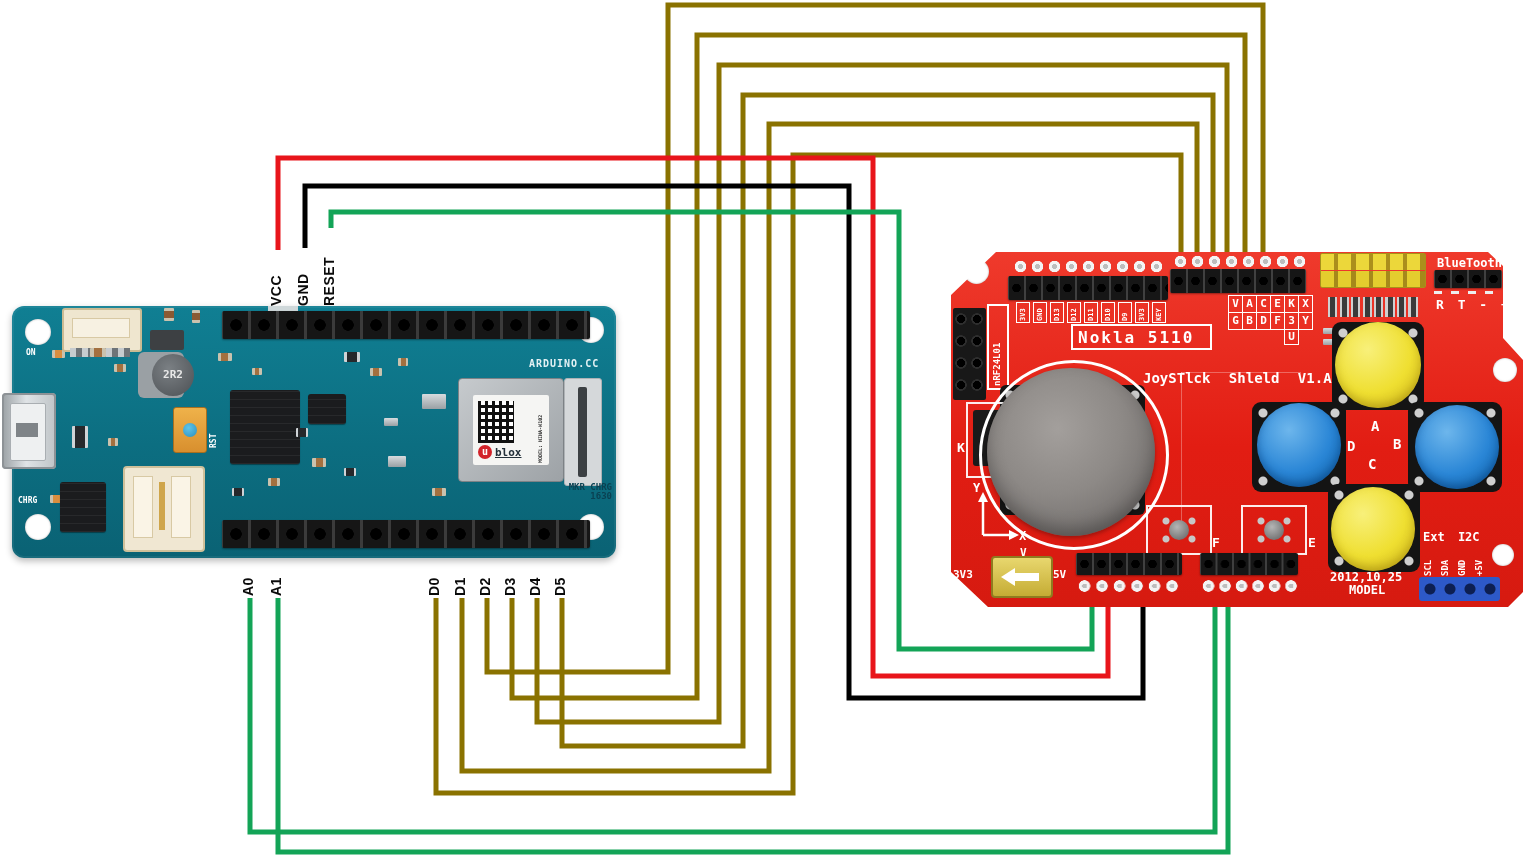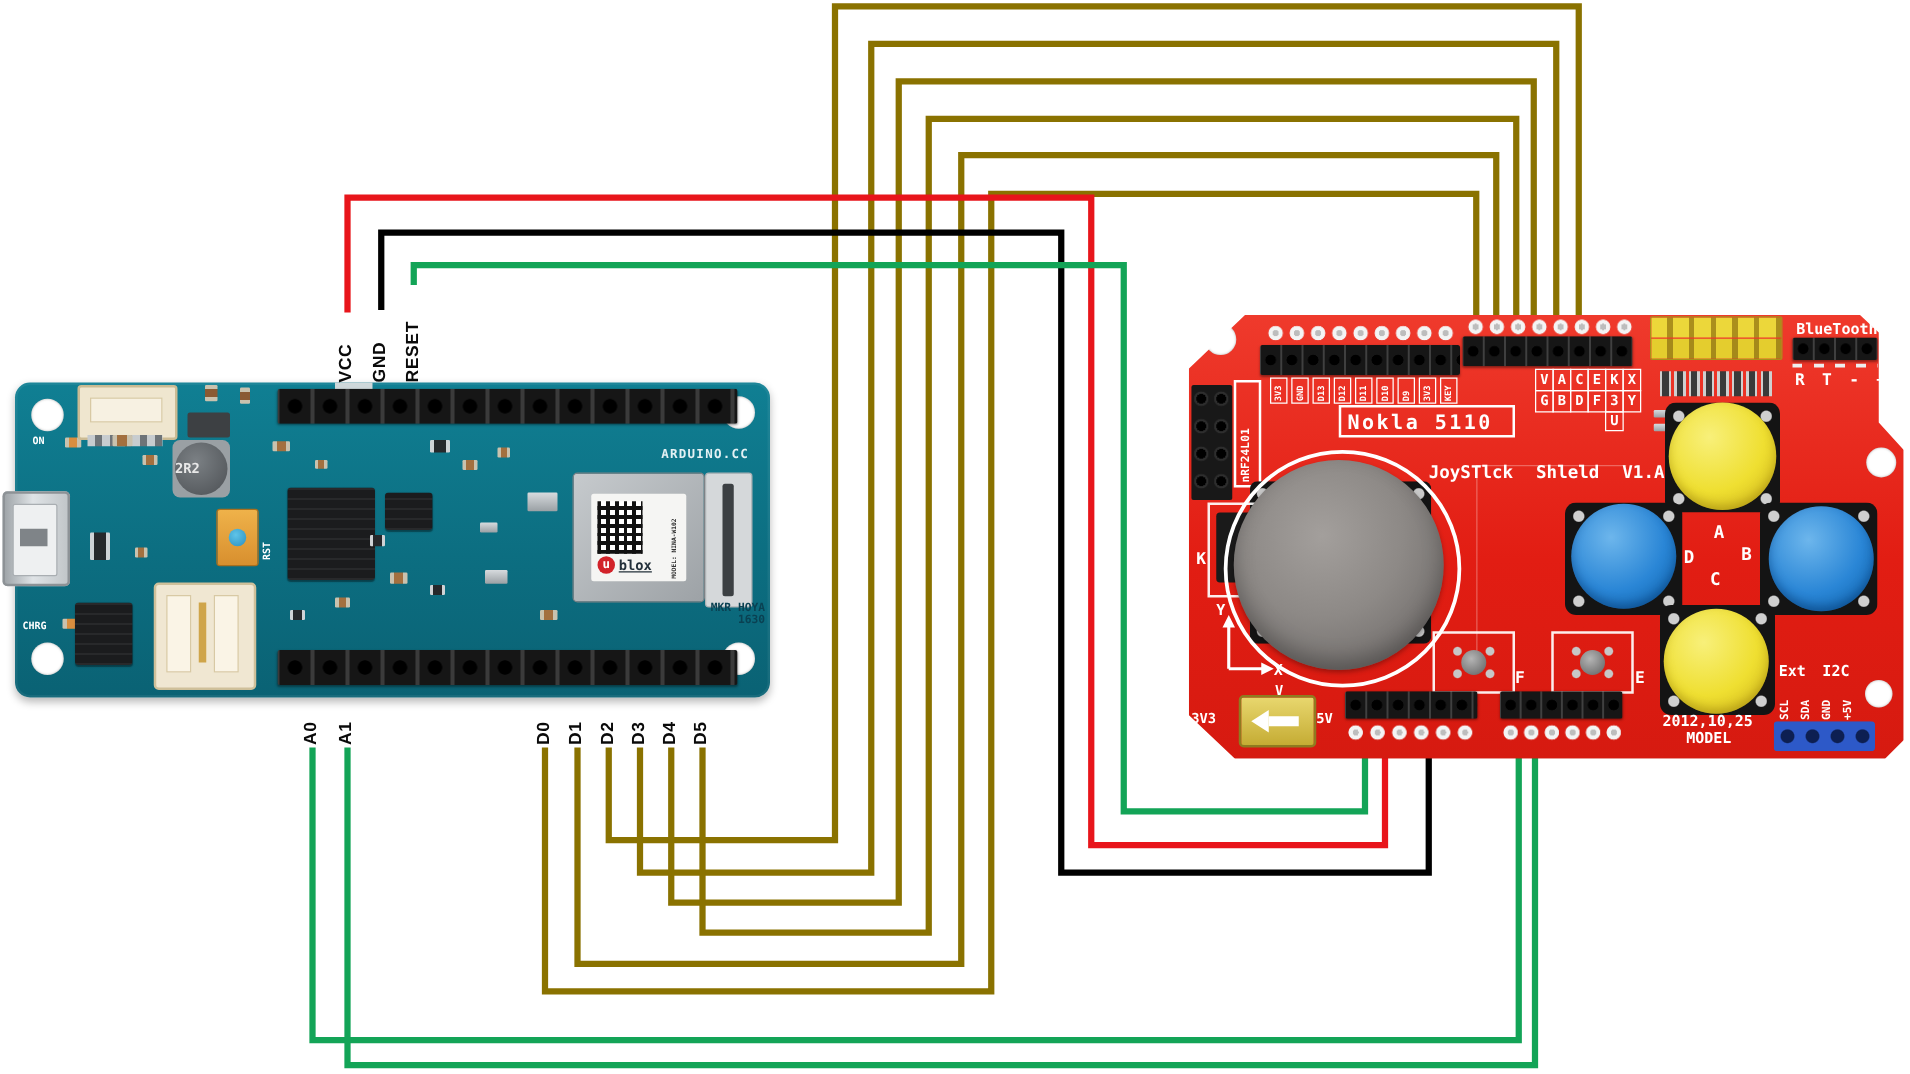--- a/index.html
+++ b/index.html
@@ -119,21 +119,21 @@
       <div class="abs" style="left:8px;top:8px;width:56px;height:18px;background:#f7f1e2;border:1px solid #d8c9a4;"></div>
     </div>
     <div class="abs" style="left:58px;top:42px;width:60px;height:9px;background:repeating-linear-gradient(90deg,#c7cccf 0 6px,#6e7478 6px 12px);"></div>
     <div class="abs" style="left:111px;top:160px;width:78px;height:82px;background:#f0e7d2;border:2px solid #cfc09a;border-radius:4px;">
       <div class="abs" style="left:8px;top:8px;width:18px;height:60px;background:#faf4e6;border:1px solid #d8c9a4;"></div>
       <div class="abs" style="left:46px;top:8px;width:18px;height:60px;background:#faf4e6;border:1px solid #d8c9a4;"></div>
       <div class="abs" style="left:34px;top:14px;width:6px;height:48px;background:#cfa54a;"></div>
     </div>
 
     <div class="abs" style="left:126px;top:46px;width:46px;height:46px;background:#9aa0a4;border-radius:6px;"></div>
-    <div class="abs" style="left:128px;top:48px;width:42px;height:42px;border-radius:50%;background:radial-gradient(circle at 40% 35%,#7b8084,#4c5054);color:#e8e8e8;font:bold 11px 'DejaVu Sans Mono',monospace;text-align:left;line-height:42px;">2R2</div>
+    <div class="abs" style="left:140px;top:48px;width:42px;height:42px;border-radius:50%;background:radial-gradient(circle at 40% 35%,#7b8084,#4c5054);color:#e8e8e8;font:bold 11px 'DejaVu Sans Mono',monospace;text-align:center;line-height:42px;">2R2</div>
     <div class="abs" style="left:138px;top:24px;width:34px;height:20px;background:#3d4043;border-radius:2px;"></div>
     <div class="abs" style="left:161px;top:101px;width:32px;height:44px;background:linear-gradient(180deg,#efb24a,#d88f2e);border:1px solid #a96f1e;border-radius:3px;">
       <div class="abs" style="left:9px;top:15px;width:14px;height:14px;border-radius:50%;background:radial-gradient(circle at 40% 35%,#5fc4e8,#2a8fc0);"></div>
     </div>
     <div class="vsilk" style="left:197px;top:108px;height:34px;font-size:8px;">RST</div>
 
     <div class="chip" style="left:218px;top:84px;width:70px;height:74px;"></div>
     <div class="chip" style="left:296px;top:88px;width:38px;height:30px;"></div>
     <div class="chip" style="left:48px;top:176px;width:46px;height:50px;"></div>
 
@@ -144,21 +144,21 @@
         <div class="abs" style="left:22px;top:51px;color:#23303a;font:bold 11px 'DejaVu Sans Mono',monospace;text-decoration:underline;">blox</div>
         <div class="vsilk" style="left:64px;top:4px;height:64px;font-size:5px;color:#333;">MODEL: NINA-W102</div>
       </div>
     </div>
     <div class="abs" style="left:552px;top:72px;width:36px;height:106px;background:#d5d8da;border:1px solid #aeb2b5;border-radius:3px;">
       <div class="abs" style="left:13px;top:8px;width:9px;height:90px;background:#3c4043;border-radius:2px;"></div>
     </div>
 
     <div class="silk" style="left:517px;top:52px;font-size:10px;letter-spacing:1px;color:#e3f1f4;">ARDUINO.CC</div>
     <div class="abs" style="left:500px;top:177px;width:100px;text-align:right;color:#0a4152;font:bold 9px 'DejaVu Sans Mono',monospace;line-height:9px;">
-      <div>MKR HOYA</div>
+      <div>MKR CHRG</div>
       <div>1630</div>
     </div>
 
     <div class="smd tan" style="left:78px;top:42px;width:16px;height:9px;"></div>
     <div class="smd tan" style="left:102px;top:58px;width:12px;height:8px;"></div>
     <div class="smd tanv" style="left:152px;top:2px;width:10px;height:13px;"></div>
     <div class="smd tanv" style="left:180px;top:4px;width:8px;height:13px;"></div>
     <div class="smd tan" style="left:206px;top:47px;width:14px;height:8px;"></div>
     <div class="smd tan" style="left:240px;top:62px;width:10px;height:7px;"></div>
     <div class="smd dark" style="left:332px;top:46px;width:16px;height:10px;"></div>

